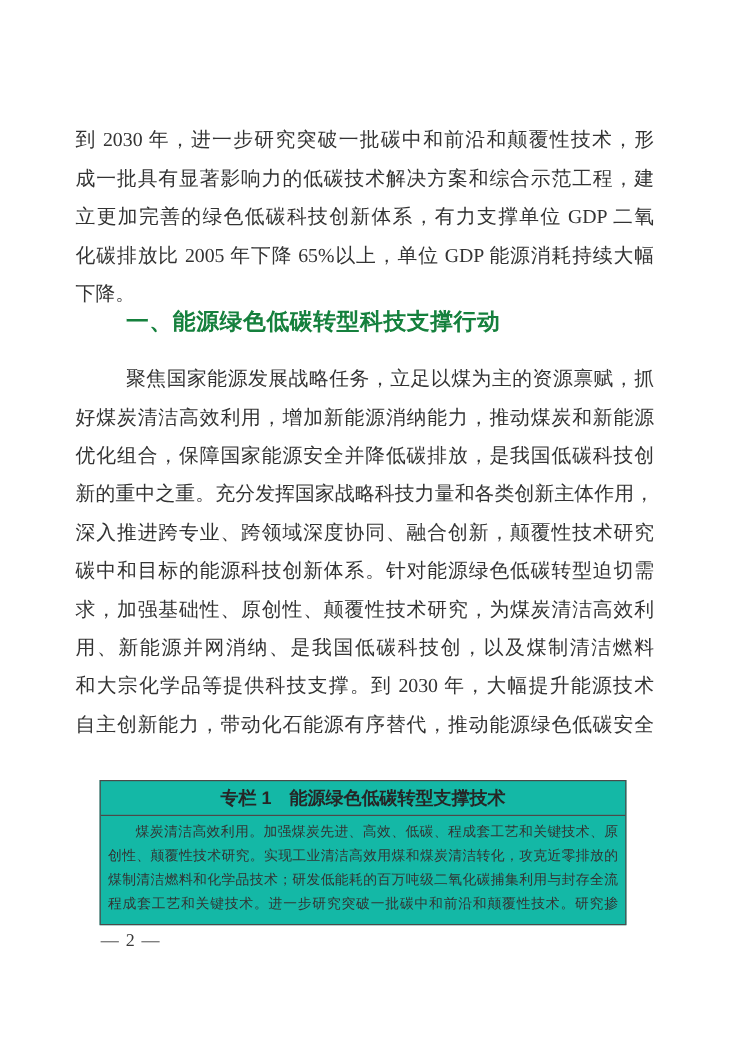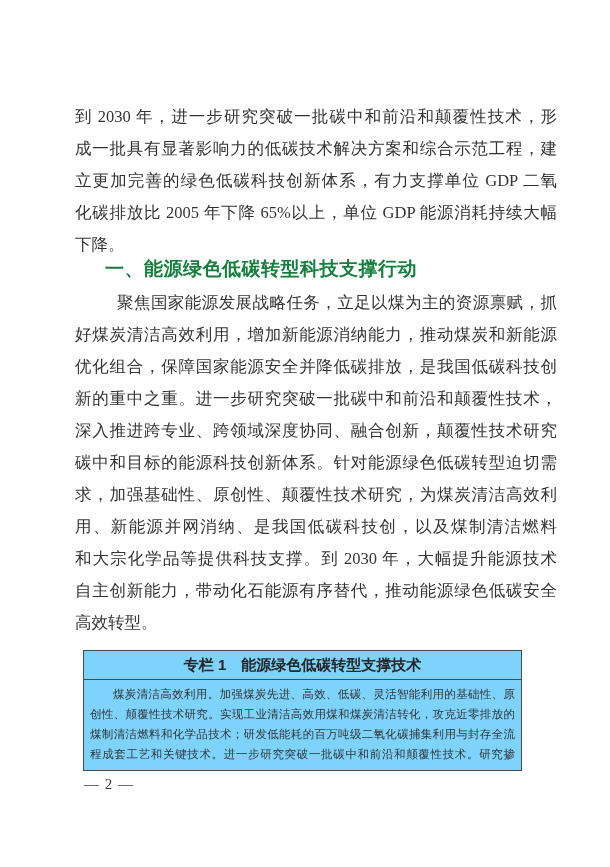--- a/index.html
+++ b/index.html
@@ -12,24 +12,23 @@
     width: 610px;
     height: 867px;
     background: #ffffff;
     overflow: hidden;
     font-family: "Liberation Serif", serif;
   }
   .para {
     position: absolute;
     left: 63px;
     width: 482px;
-    margin-left: 12px;
   }
   .p1 { top: 101px; }
-  .p2 { top: 287px; }
+  .p2 { top: 300px; }
   .bline {
     font-size: 16.5px;
     line-height: 32px;
     color: #333333;
     white-space: normal;
   }
   .j {
     text-align: justify;
     text-align-last: justify;
   }
@@ -49,21 +48,21 @@
     color: #15803d;
     letter-spacing: 0.5px;
   }
   .colbox {
     position: absolute;
     left: 83px;
     top: 650px;
     width: 439px;
     box-sizing: border-box;
     border: 1px solid #4a4a4a;
-    background: #7dd3fc;
+    background: #14b8a6;
   }
   .colbox-header {
     height: 28px;
     border-bottom: 1px solid #4a4a4a;
     display: flex;
     align-items: center;
     justify-content: center;
     font-family: "Liberation Sans", sans-serif;
     font-weight: bold;
     font-size: 15px;
@@ -100,34 +99,33 @@
     <div class="bline j">化碳排放比 2005 年下降 65%以上，单位 GDP 能源消耗持续大幅</div>
     <div class="bline">下降。</div>
   </div>
 
   <h2 class="heading">一、能源绿色低碳转型科技支撑行动</h2>
 
   <div class="para p2">
     <div class="bline j ind">聚焦国家能源发展战略任务，立足以煤为主的资源禀赋，抓</div>
     <div class="bline j">好煤炭清洁高效利用，增加新能源消纳能力，推动煤炭和新能源</div>
     <div class="bline j">优化组合，保障国家能源安全并降低碳排放，是我国低碳科技创</div>
-    <div class="bline j">新的重中之重。进一步研究突破一批碳中和前沿和颠覆性技术，</div>
+    <div class="bline j">新的重中之重。充分发挥国家战略科技力量和各类创新主体作用，</div>
     <div class="bline j">深入推进跨专业、跨领域深度协同、融合创新，颠覆性技术研究</div>
     <div class="bline j">碳中和目标的能源科技创新体系。针对能源绿色低碳转型迫切需</div>
     <div class="bline j">求，加强基础性、原创性、颠覆性技术研究，为煤炭清洁高效利</div>
     <div class="bline j">用、新能源并网消纳、是我国低碳科技创，以及煤制清洁燃料</div>
     <div class="bline j">和大宗化学品等提供科技支撑。到 2030 年，大幅提升能源技术</div>
     <div class="bline j">自主创新能力，带动化石能源有序替代，推动能源绿色低碳安全</div>
-    <div class="bline">高效转型。</div>
   </div>
 
   <div class="colbox">
     <div class="colbox-header">专栏 1　能源绿色低碳转型支撑技术</div>
     <div class="colbox-body">
-      <div class="cline j ind">煤炭清洁高效利用。加强煤炭先进、高效、低碳、灵活智能利用的基础性、原</div>
+      <div class="cline j ind">煤炭清洁高效利用。加强煤炭先进、高效、低碳、程成套工艺和关键技术、原</div>
       <div class="cline j">创性、颠覆性技术研究。实现工业清洁高效用煤和煤炭清洁转化，攻克近零排放的</div>
       <div class="cline j">煤制清洁燃料和化学品技术；研发低能耗的百万吨级二氧化碳捕集利用与封存全流</div>
       <div class="cline j">程成套工艺和关键技术。进一步研究突破一批碳中和前沿和颠覆性技术。研究掺</div>
     </div>
   </div>
 
   <div class="footer">— 2 —</div>
 
 </div>
 

